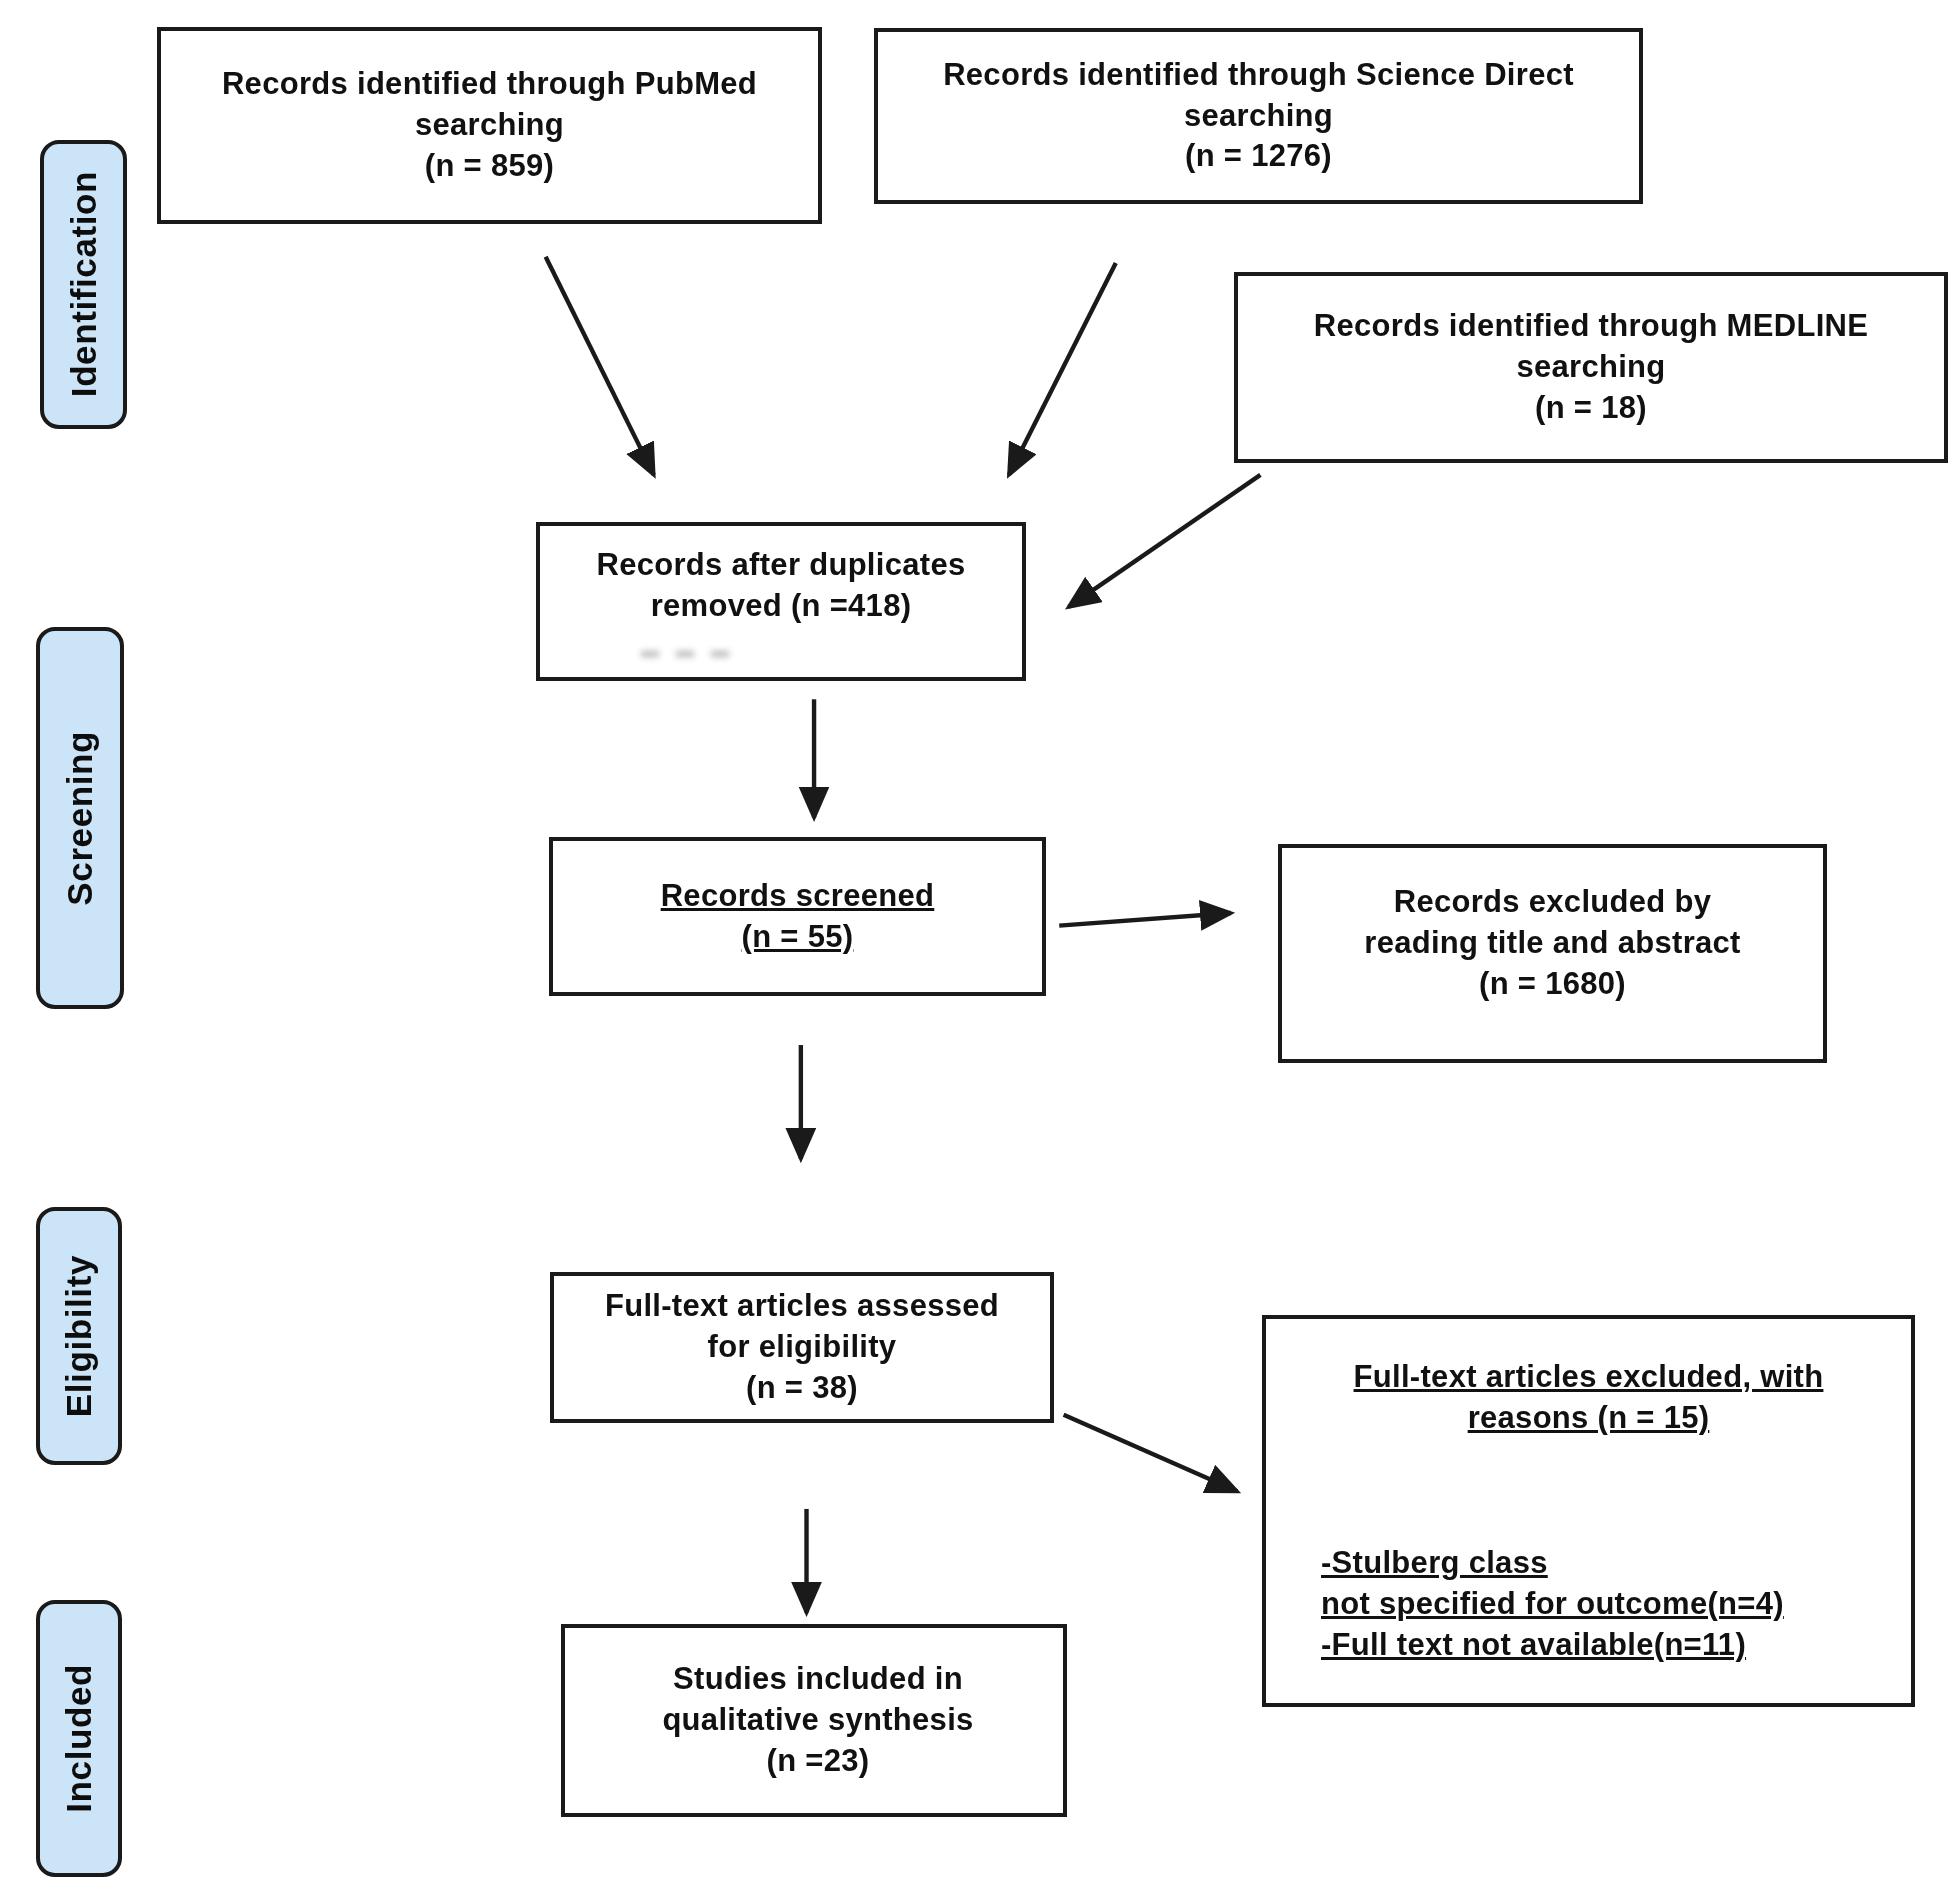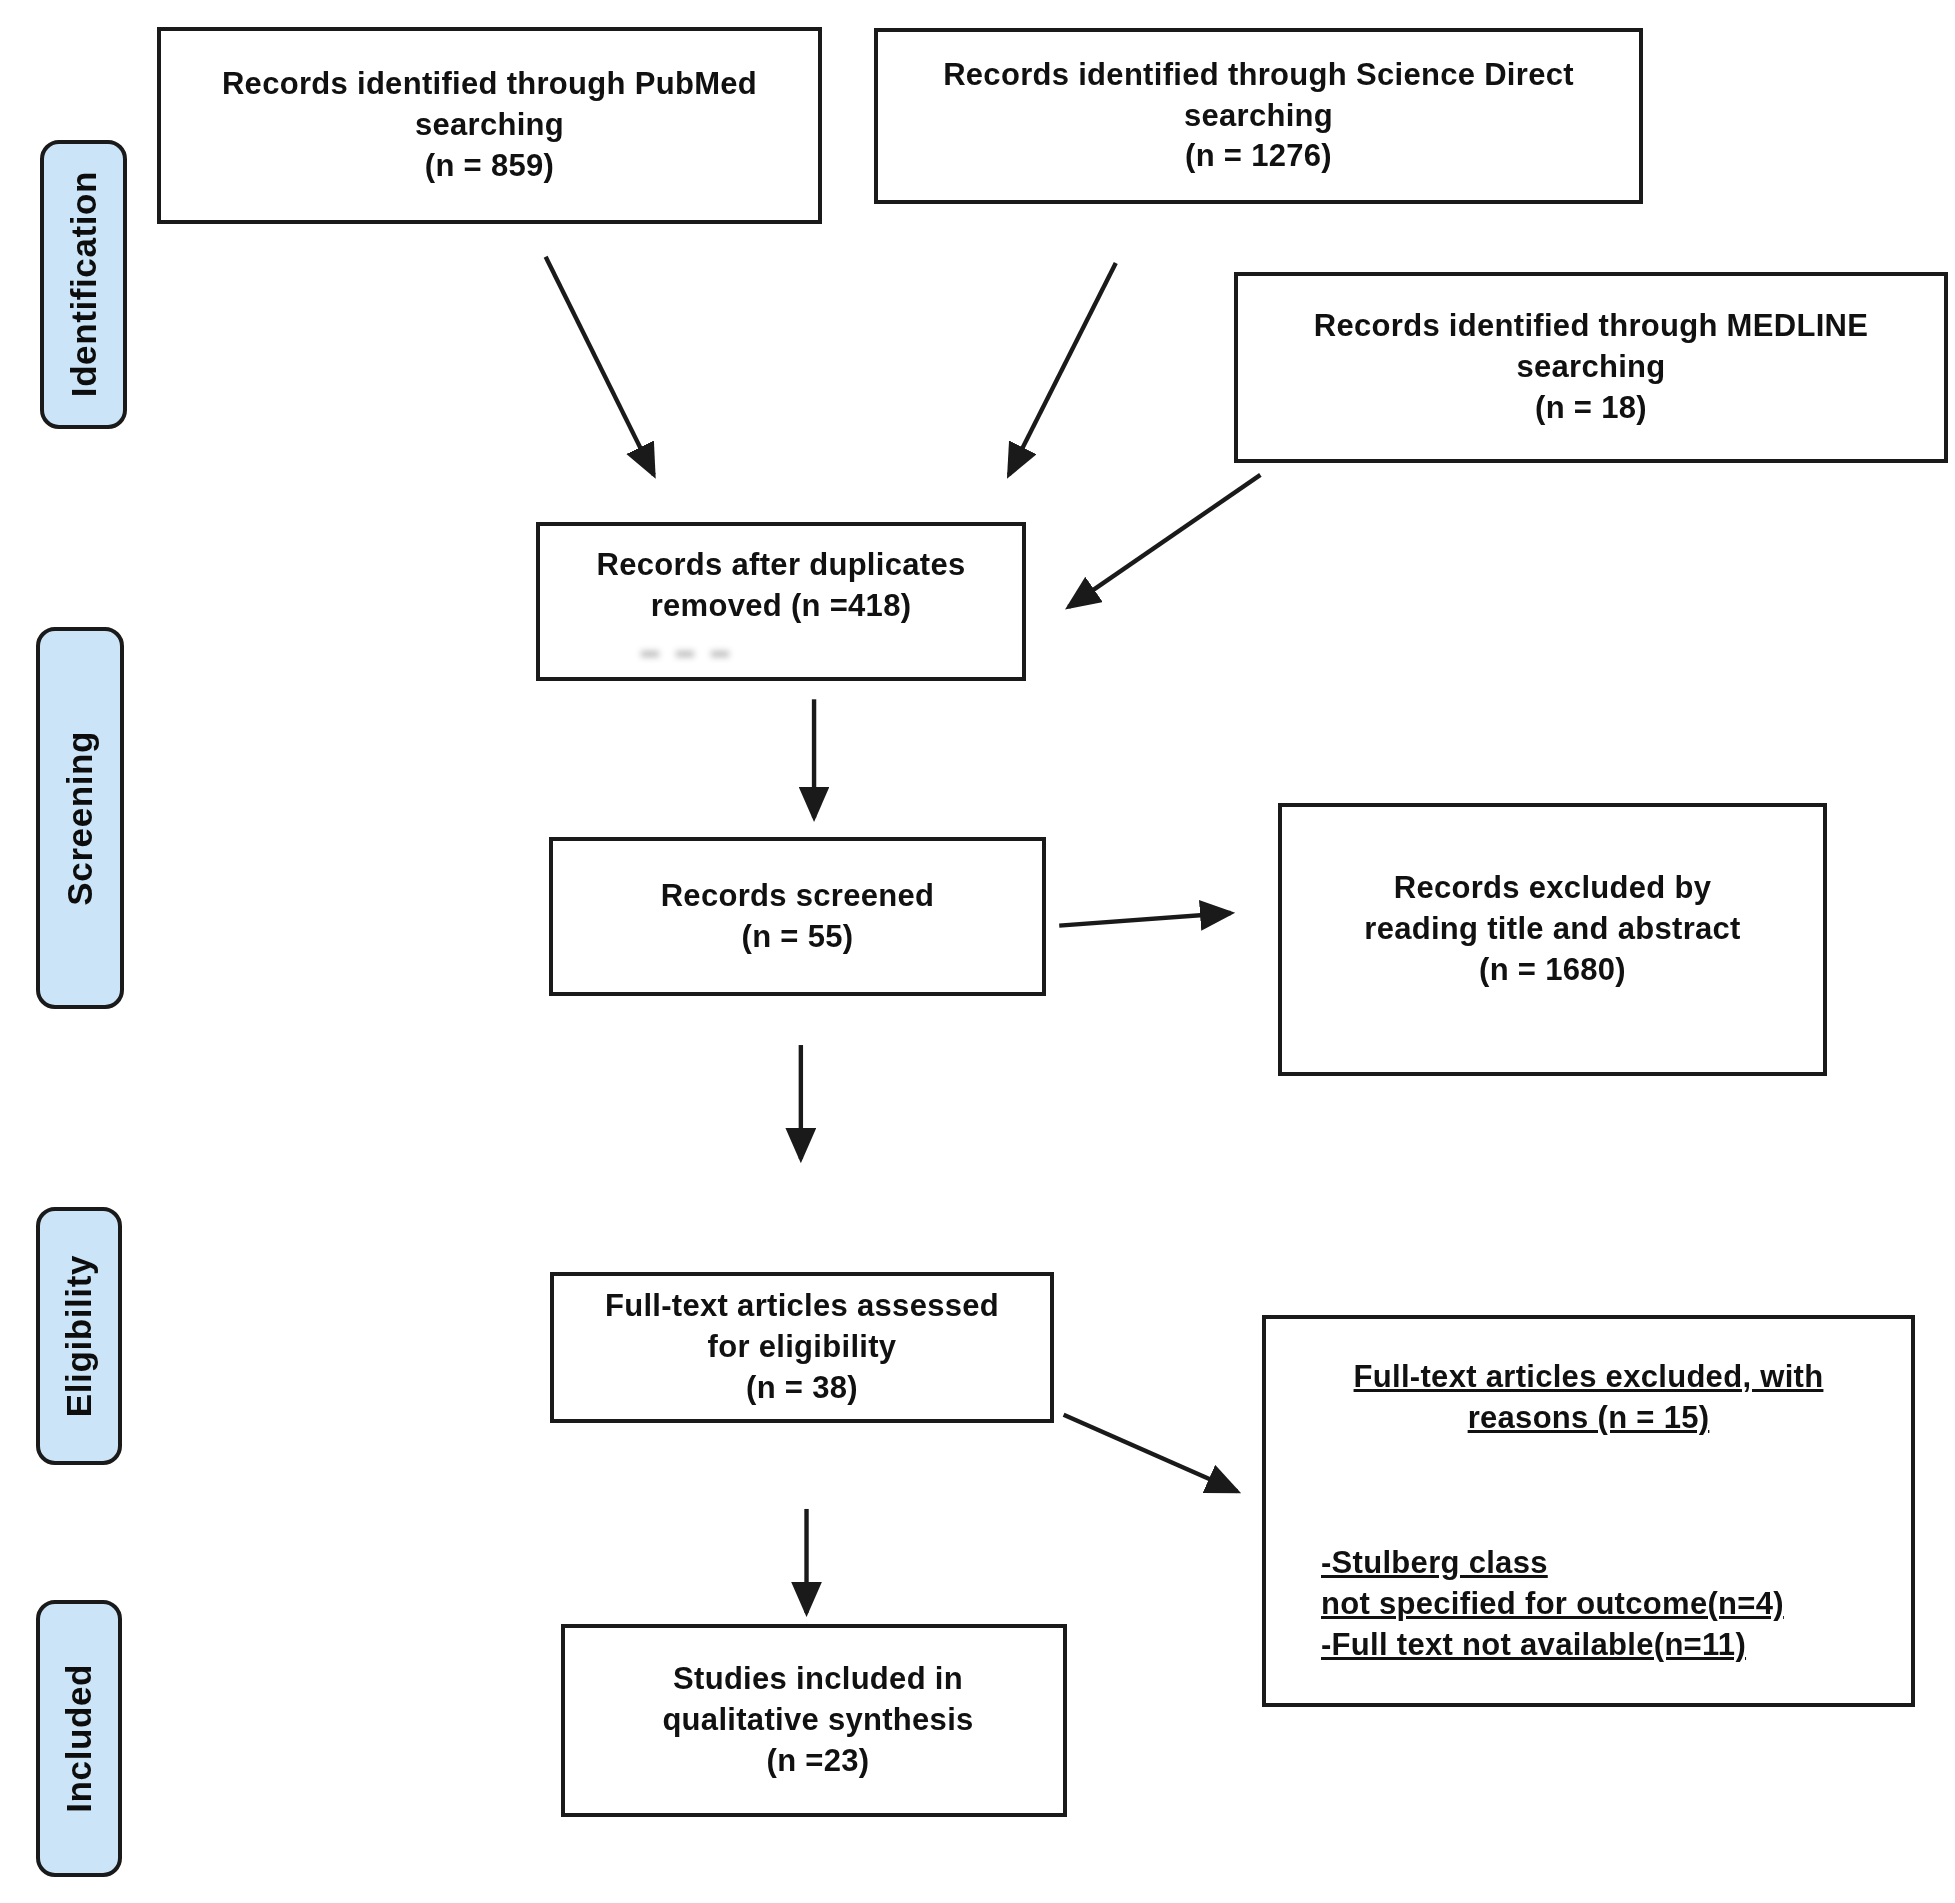--- a/index.html
+++ b/index.html
@@ -96,26 +96,26 @@
   <div class="box tilted-pad" style="left:536px;top:522px;width:490px;height:159px;">
     <div>Records after duplicates</div>
     <div>removed (n =418)</div>
   </div>
   <div class="smudge">
       <i></i>
       <i></i>
       <i></i>
     </div>
 
-  <div class="box" style="left:549px;top:837px;width:497px;height:159px;">
+  <div class="box" style="left:549px;top:837px;width:497px;height:159px;text-decoration:underline;">
     <div>Records screened</div>
     <div>(n = 55)</div>
   </div>
 
-  <div class="box" style="left:1278px;top:803px;width:549px;height:273px;padding-bottom:20px;">
+  <div class="box" style="left:1278px;top:844px;width:549px;height:219px;padding-bottom:20px;">
     <div>Records excluded by</div>
     <div>reading title and abstract</div>
     <div>(n = 1680)</div>
   </div>
 
   <div class="box" style="left:550px;top:1272px;width:504px;height:151px;">
     <div>Full-text articles assessed</div>
     <div>for eligibility</div>
     <div>(n = 38)</div>
   </div>

